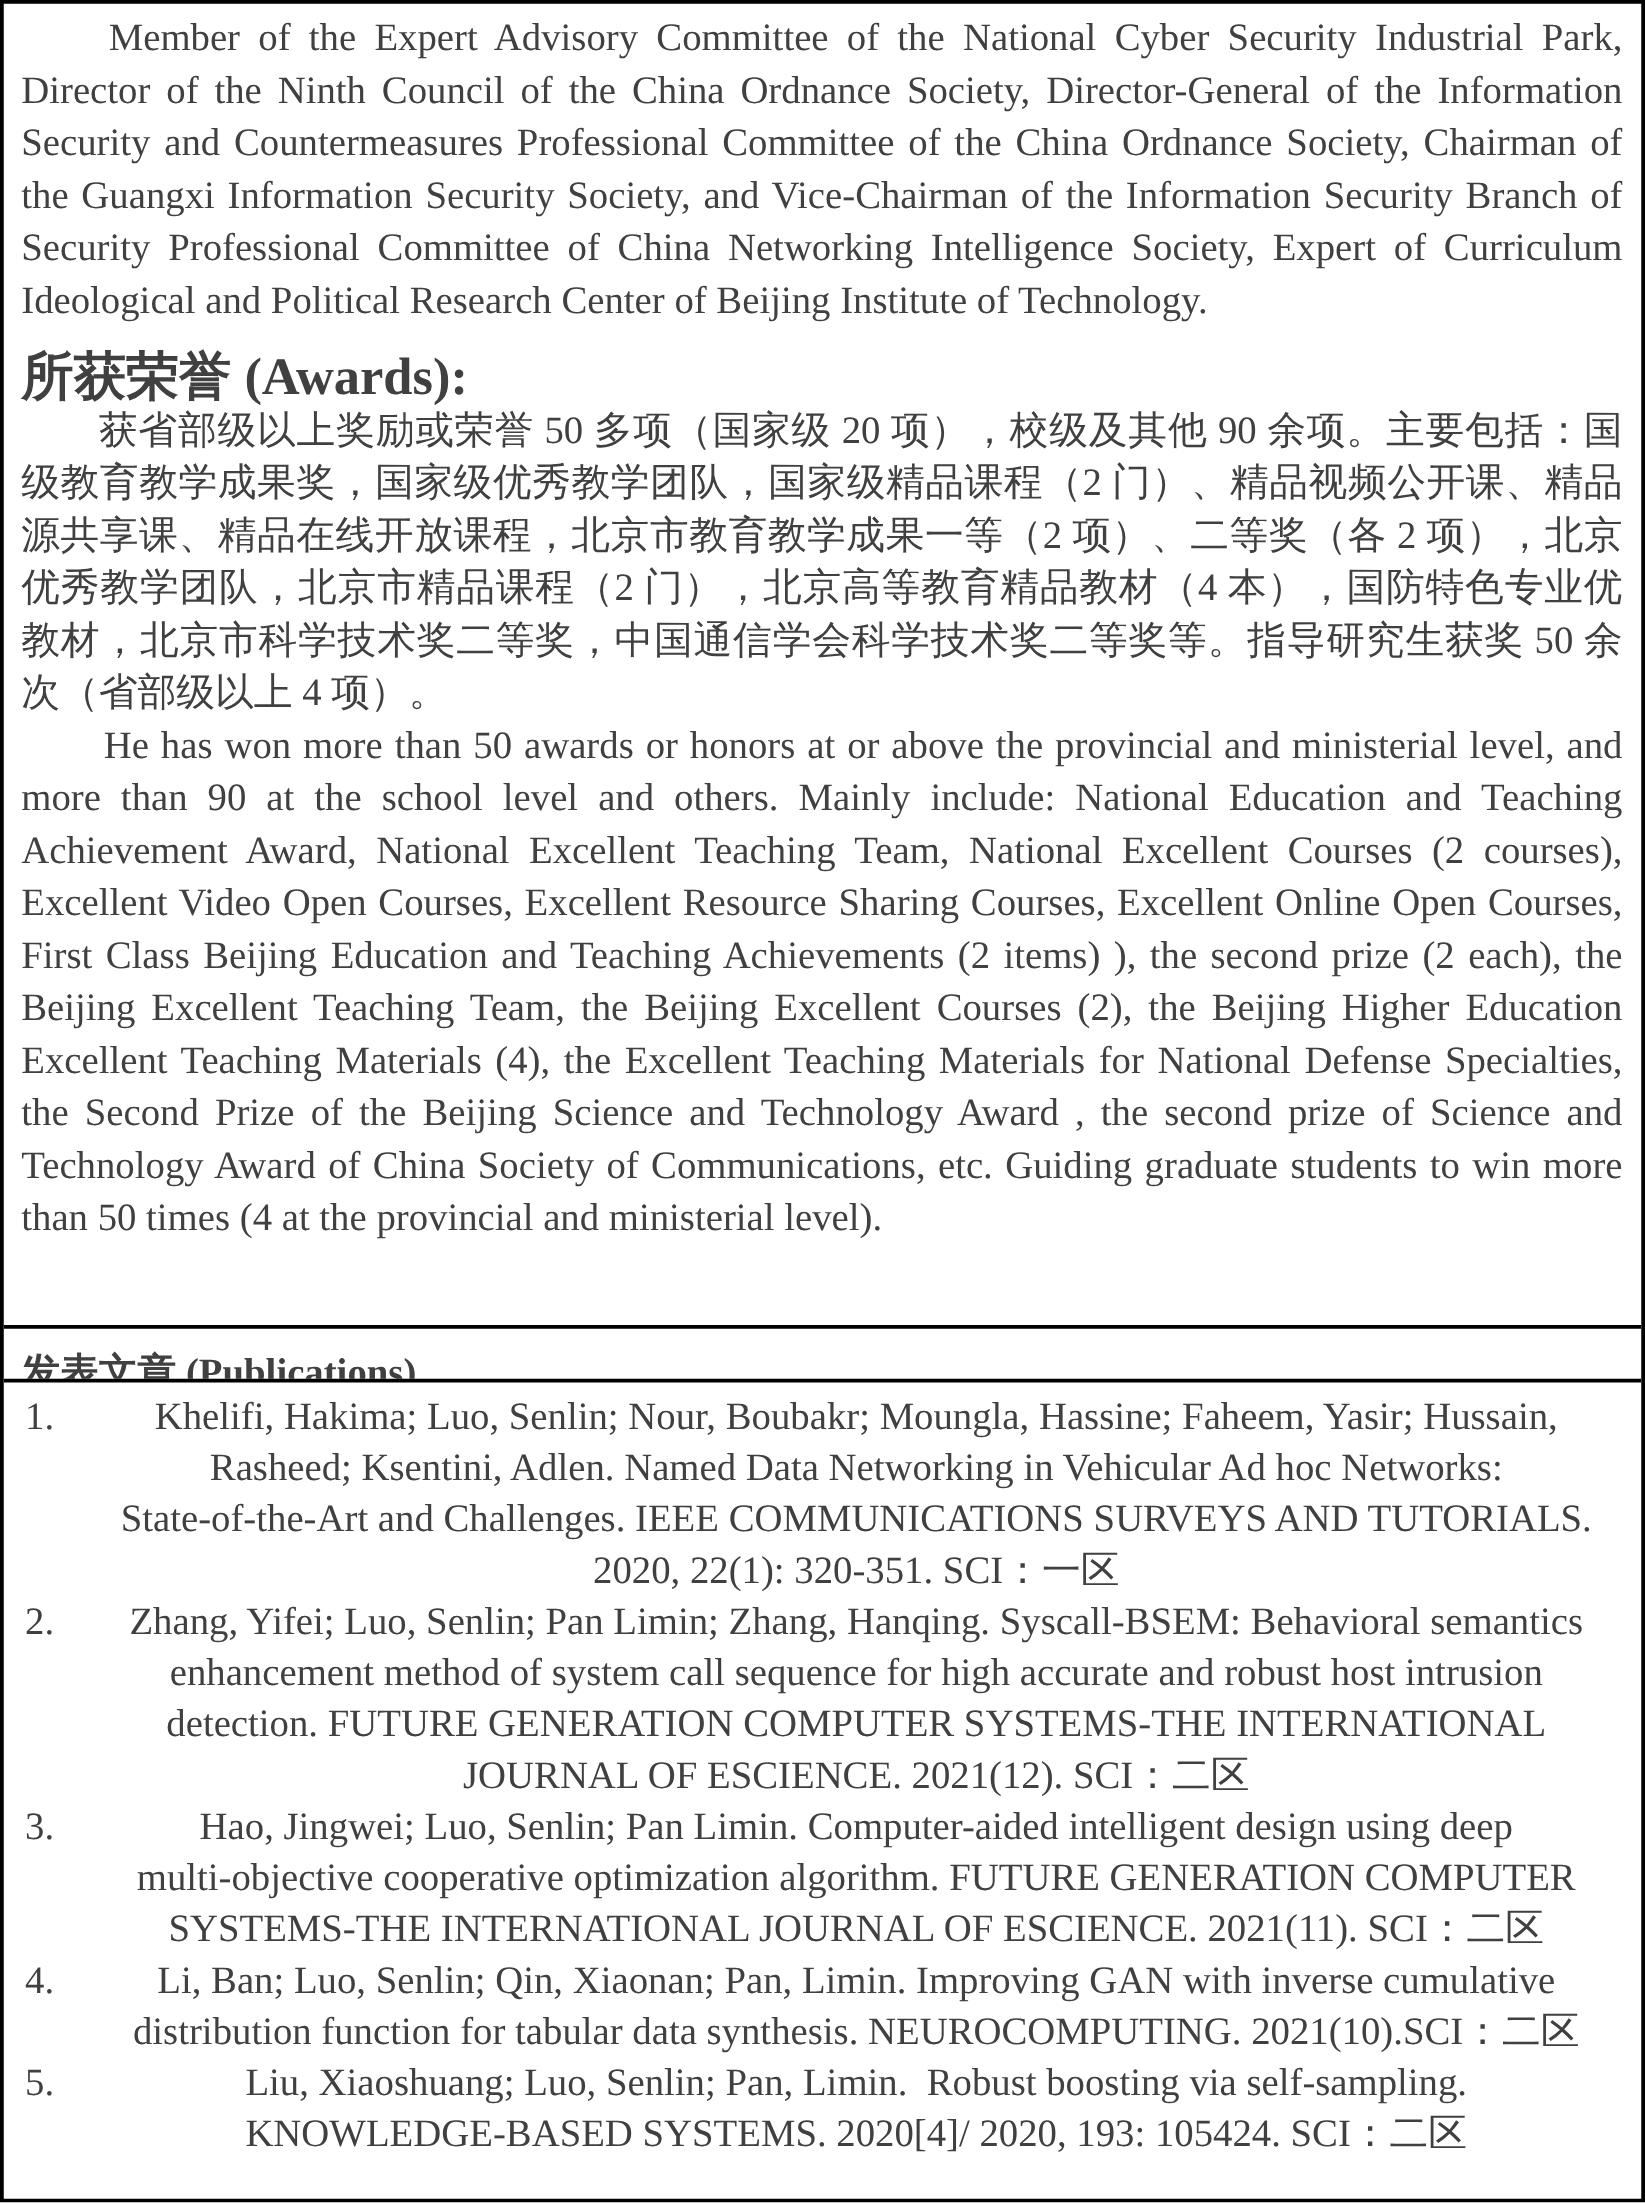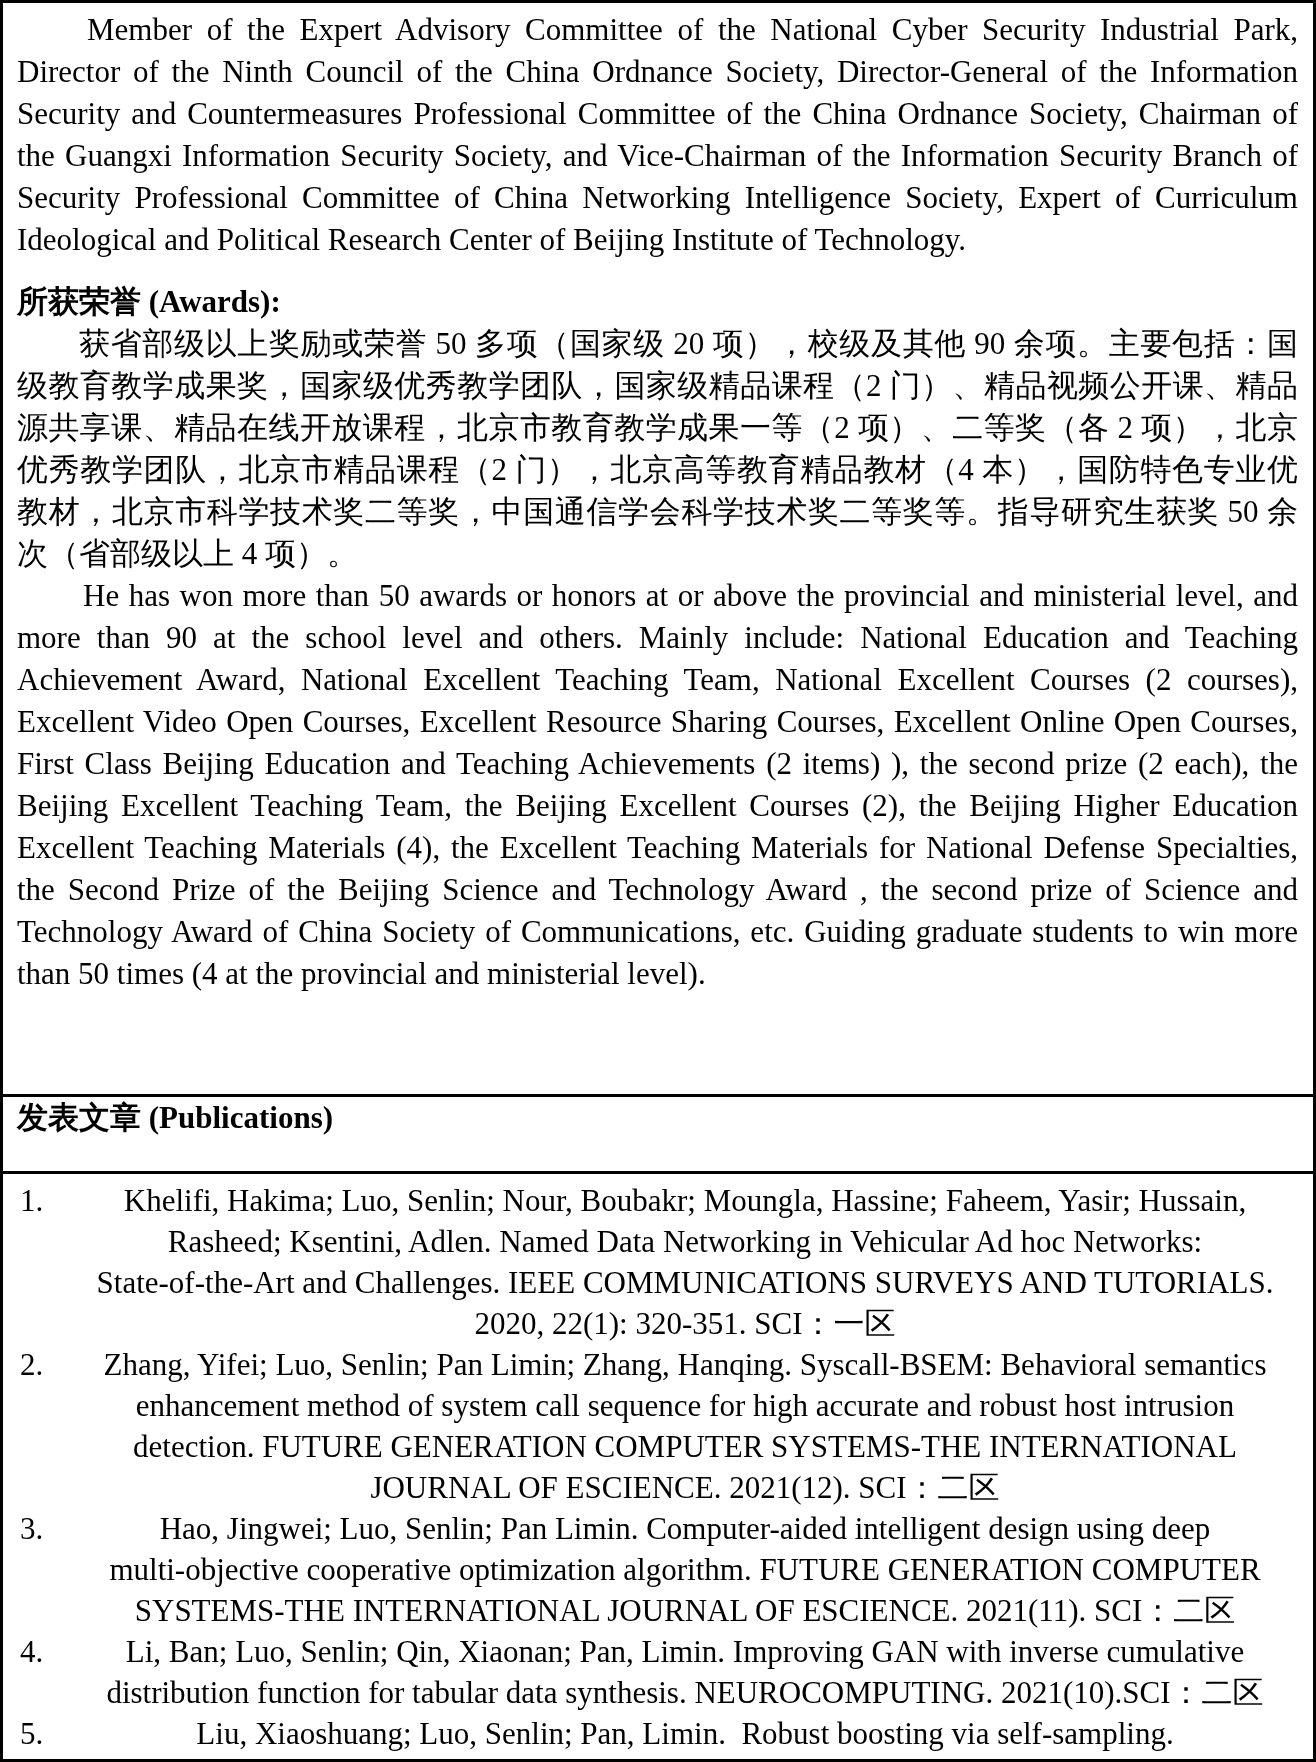--- a/index.html
+++ b/index.html
@@ -10,42 +10,41 @@
   body {
     width: 1316px;
     height: 1762px;
   }
   .doc {
     box-sizing: border-box;
     width: 1316px;
     height: 1762px;
     border: 3px solid #000000;
     background: #ffffff;
-    color: #000000;
+    color: #404040;
     font-family: "Liberation Serif", "DejaVu Serif", serif;
     font-size: 31px;
     display: flex;
     flex-direction: column;
     overflow: hidden;
-    gap: 34px;
   }
   .cell {
     box-sizing: border-box;
     overflow: hidden;
   }
   .cell-top {
     height: 1057px;
     padding: 6px 15px 0 14px;
   }
   .cell-heading-row {
     border-top: 3px solid #000000;
     height: 43px;
     padding: 16px 15px 0 14px;
     display: flex;
-    align-items: flex-end;
+    align-items: flex-start;
   }
   .cell-pubs {
     border-top: 3px solid #000000;
     flex: 1;
     padding: 6px 15px 0 14px;
   }
   .para .line {
     line-height: 42px;
     height: 42px;
     text-align: justify;
@@ -53,21 +52,21 @@
     overflow: hidden;
   }
   .para .line.last {
     text-align-last: left;
   }
   .bio .line:first-child { text-indent: 70px; }
   .zh  .line:first-child { text-indent: 62px; }
   .en  .line:first-child { text-indent: 66px; font-family: Liberation Serif, serif; }
   .awards-heading {
     margin: 20px 0 0 0;
-    font-size: 31px;
+    font-size: 42px;
     font-weight: bold;
     line-height: 42px;
     height: 42px;
   }
   .pub-heading {
     margin: 0;
     font-size: 31px;
     font-weight: bold;
     line-height: 38px;
   }

